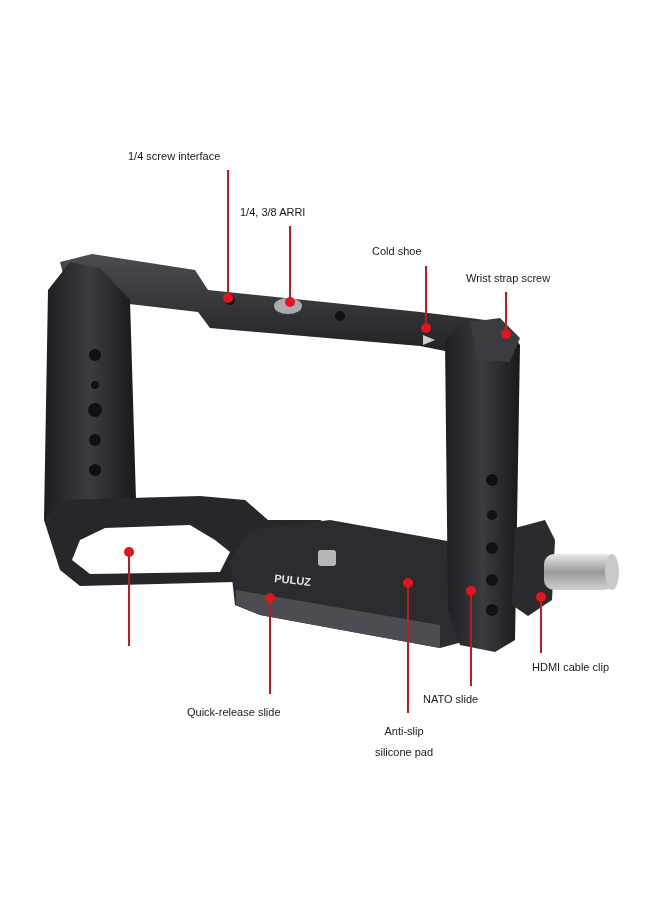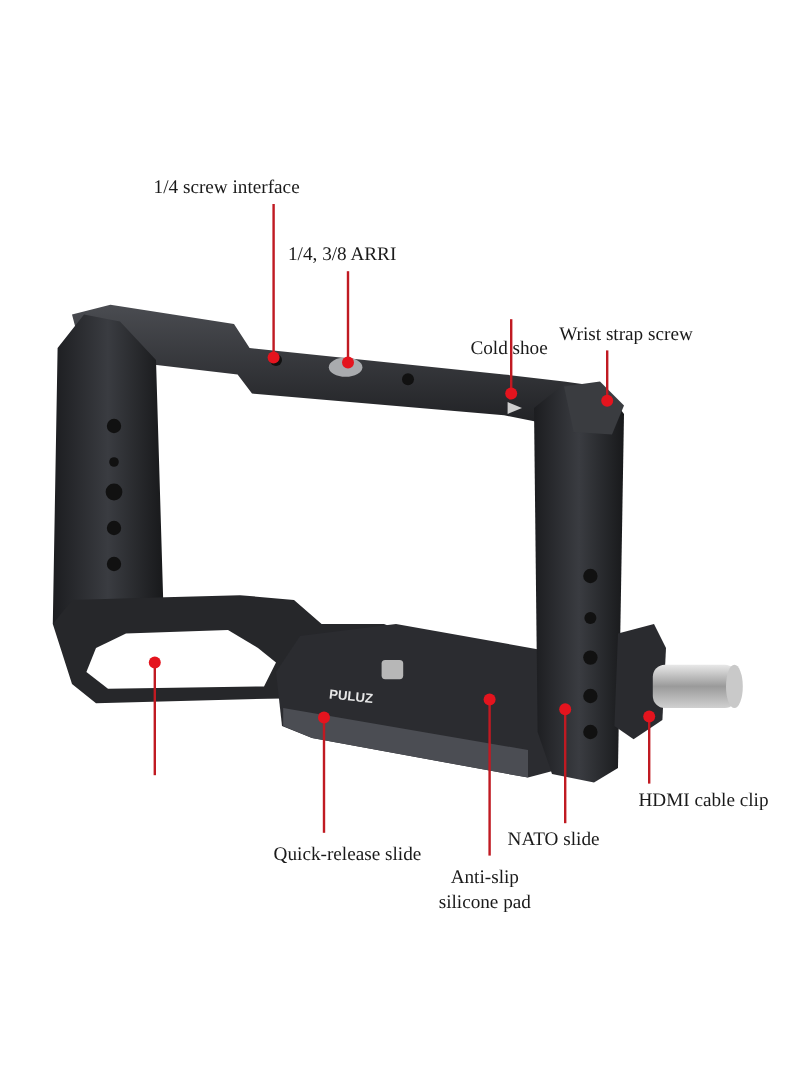--- a/index.html
+++ b/index.html
@@ -1,17 +1,17 @@
 <!DOCTYPE html>
 <html><head>
 <meta charset="utf-8">
 <style>
   html, body { margin:0; padding:0; background:#ffffff; }
   body { width:660px; height:900px; position:relative; overflow:hidden; font-family:"Liberation Sans", sans-serif; }
-  .label { position:absolute; color:#1a1a1a; font-size:16px; line-height:21px; text-align:center; white-space:nowrap;font-family:Liberation Serif, serif; }
+  .label { position:absolute; color:#1a1a1a; font-size:11px; line-height:21px; text-align:center; white-space:nowrap; }
   .leader { position:absolute; background:#c01a22; width:2px; }
   .dot { position:absolute; width:10px; height:10px; border-radius:50%; background:#e4141e; margin-left:-5px; margin-top:-5px; }
   svg.product { position:absolute; left:0; top:0; }
 </style>
 </head>
 <body>
 
 <svg class="product" width="660" height="900" viewBox="0 0 660 900">
   <defs>
     <linearGradient id="g1" x1="0" y1="0" x2="0" y2="1">
@@ -89,29 +89,29 @@
 <div class="dot" style="left:471px;top:591px;"></div>
 <div class="leader" style="left:540px;top:597px;height:56px;"></div>
 <div class="dot" style="left:541px;top:597px;"></div>
 
 <div class="label" style="left:128px;top:146px;">
   <div>1/4 screw interface</div>
 </div>
 <div class="label" style="left:240px;top:182px;margin-top:20px;">
   <div>1/4, 3/8 ARRI</div>
 </div>
-<div class="label" style="left:392px;top:241px;margin-top:39px;">
+<div class="label" style="left:372px;top:241px;">
   <div>Cold shoe</div>
 </div>
 <div class="label" style="left:466px;top:268px;">
   <div>Wrist strap screw</div>
 </div>
 <div class="label" style="left:46px;top:648px;width:166px;">
 </div>
-<div class="label" style="left:187px;top:702px;margin-left:41px;">
+<div class="label" style="left:187px;top:702px;">
   <div>Quick-release slide</div>
 </div>
 <div class="label" style="left:352px;top:721px;width:104px;">
   <div>Anti-slip</div>
   <div>silicone pad</div>
 </div>
 <div class="label" style="left:423px;top:689px;">
   <div>NATO slide</div>
 </div>
 <div class="label" style="left:532px;top:657px;text-align:right;">

